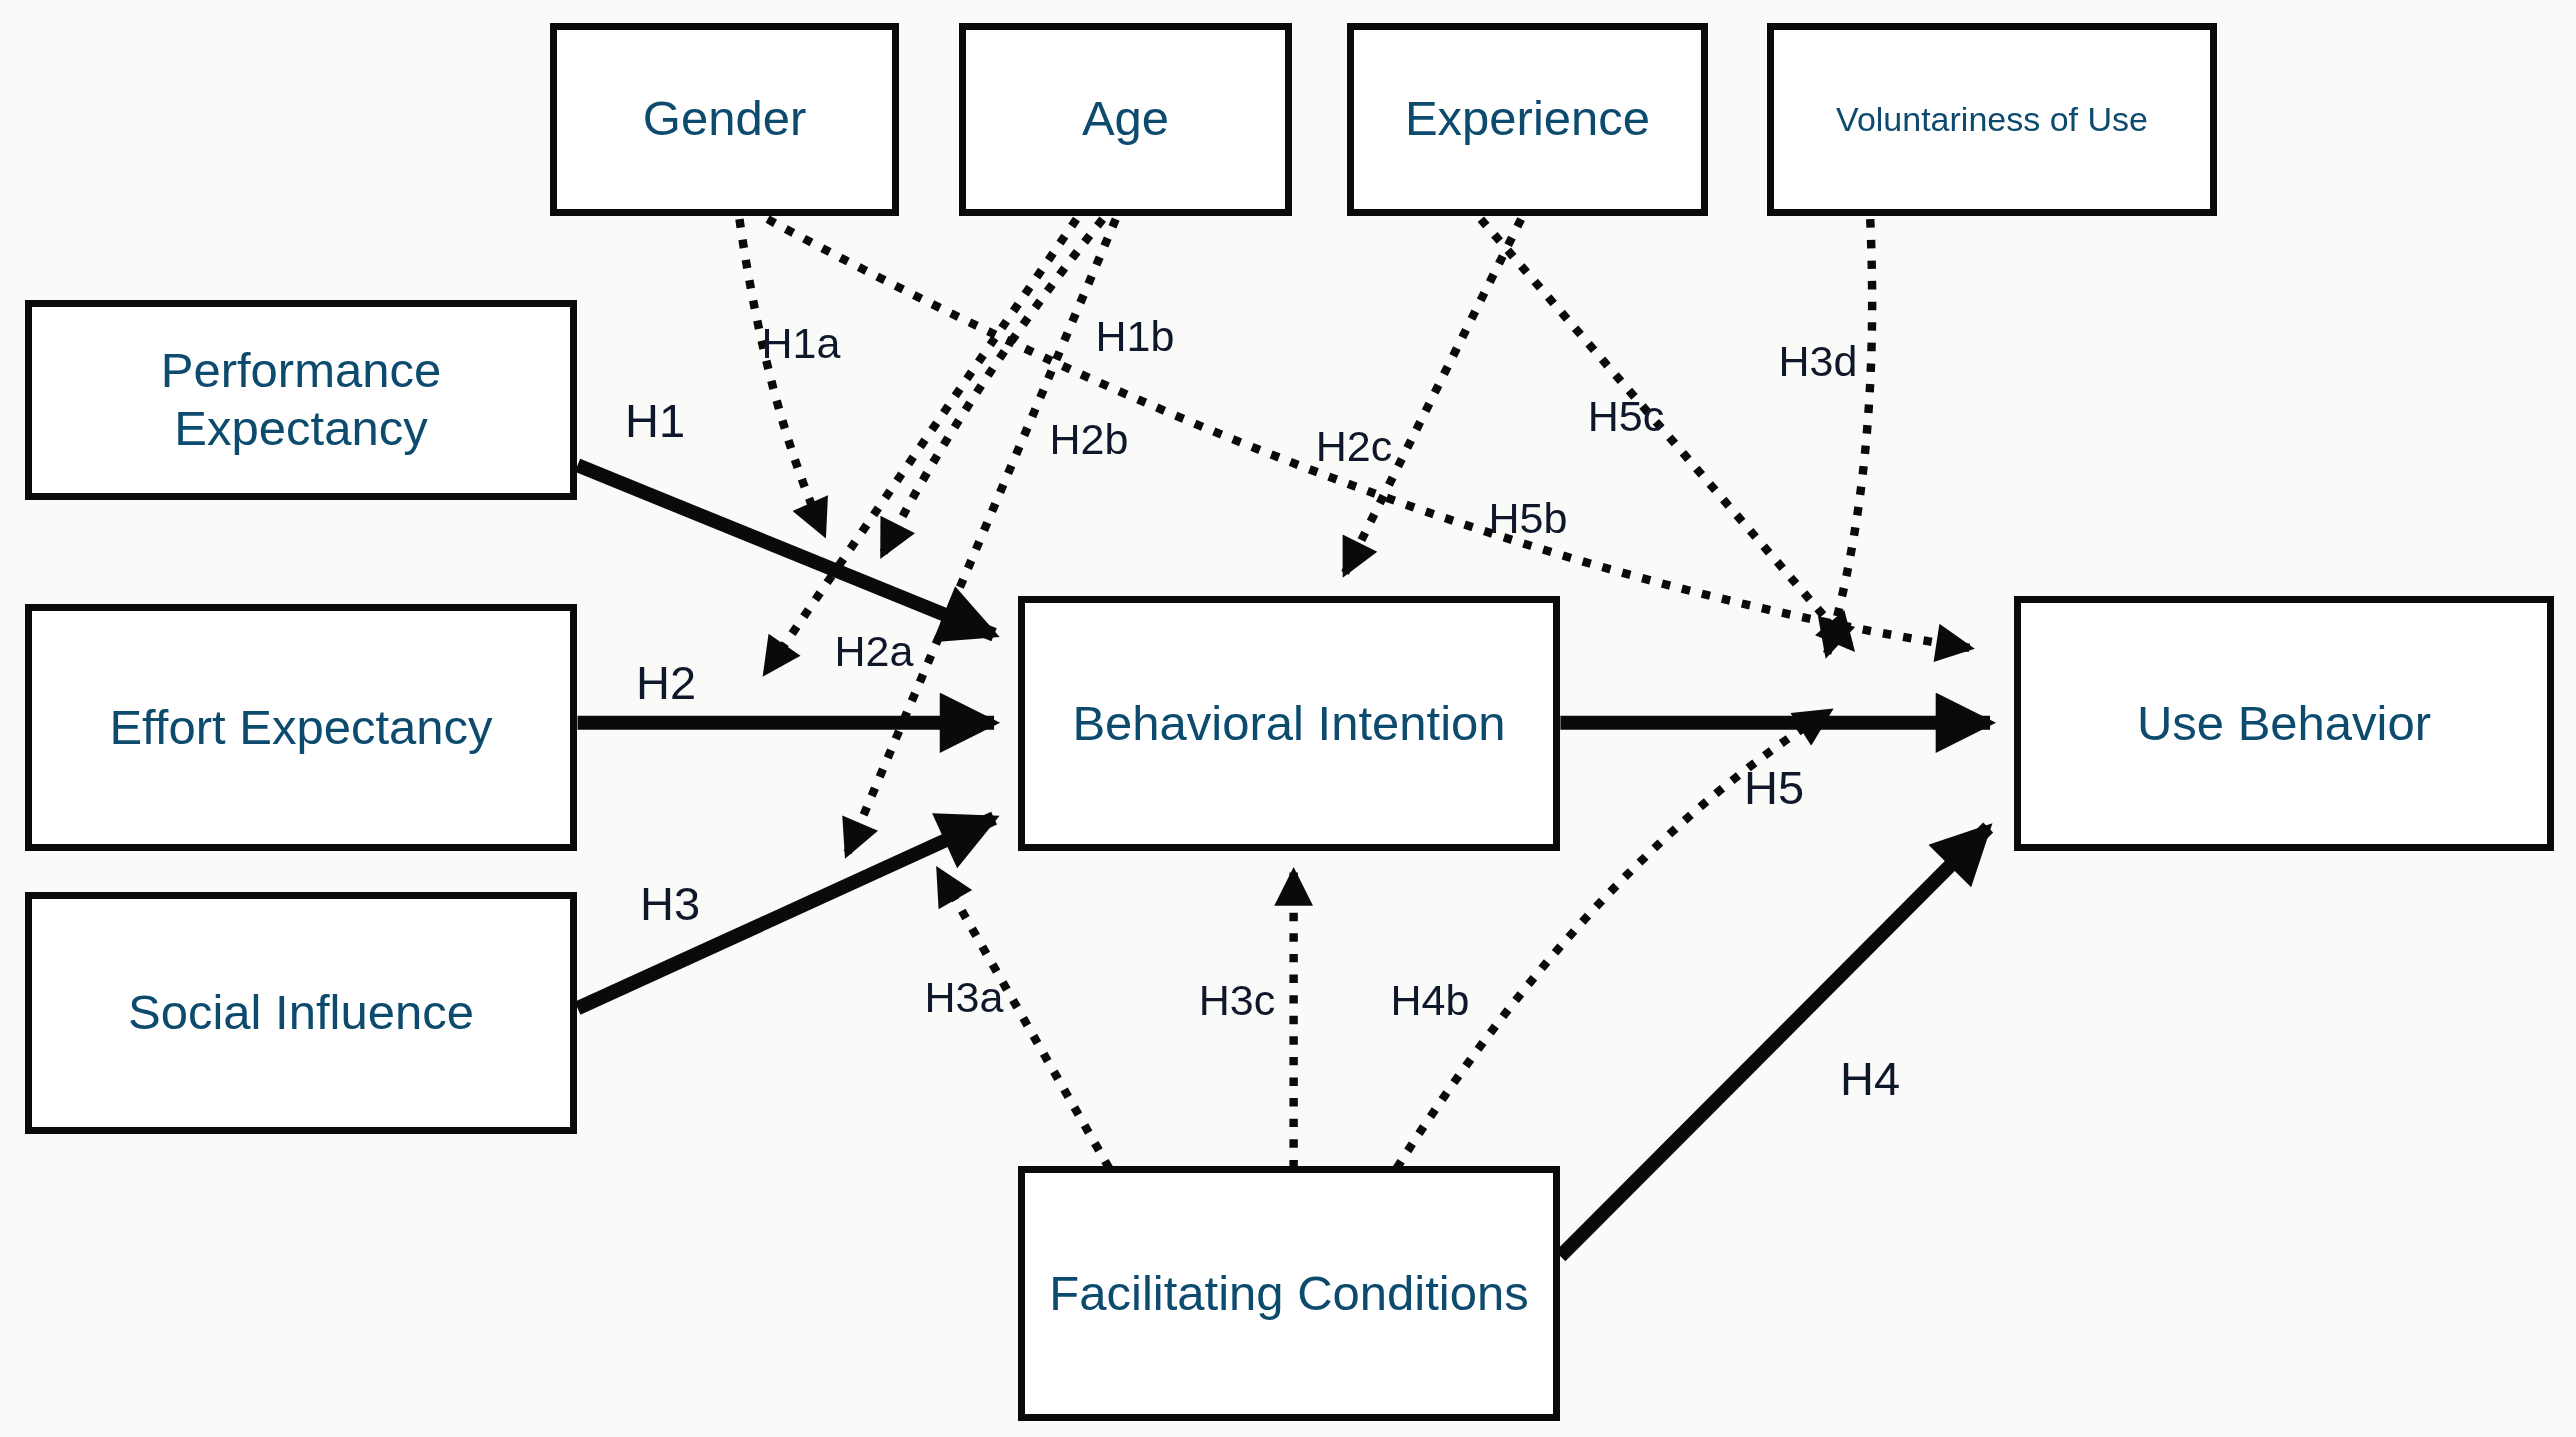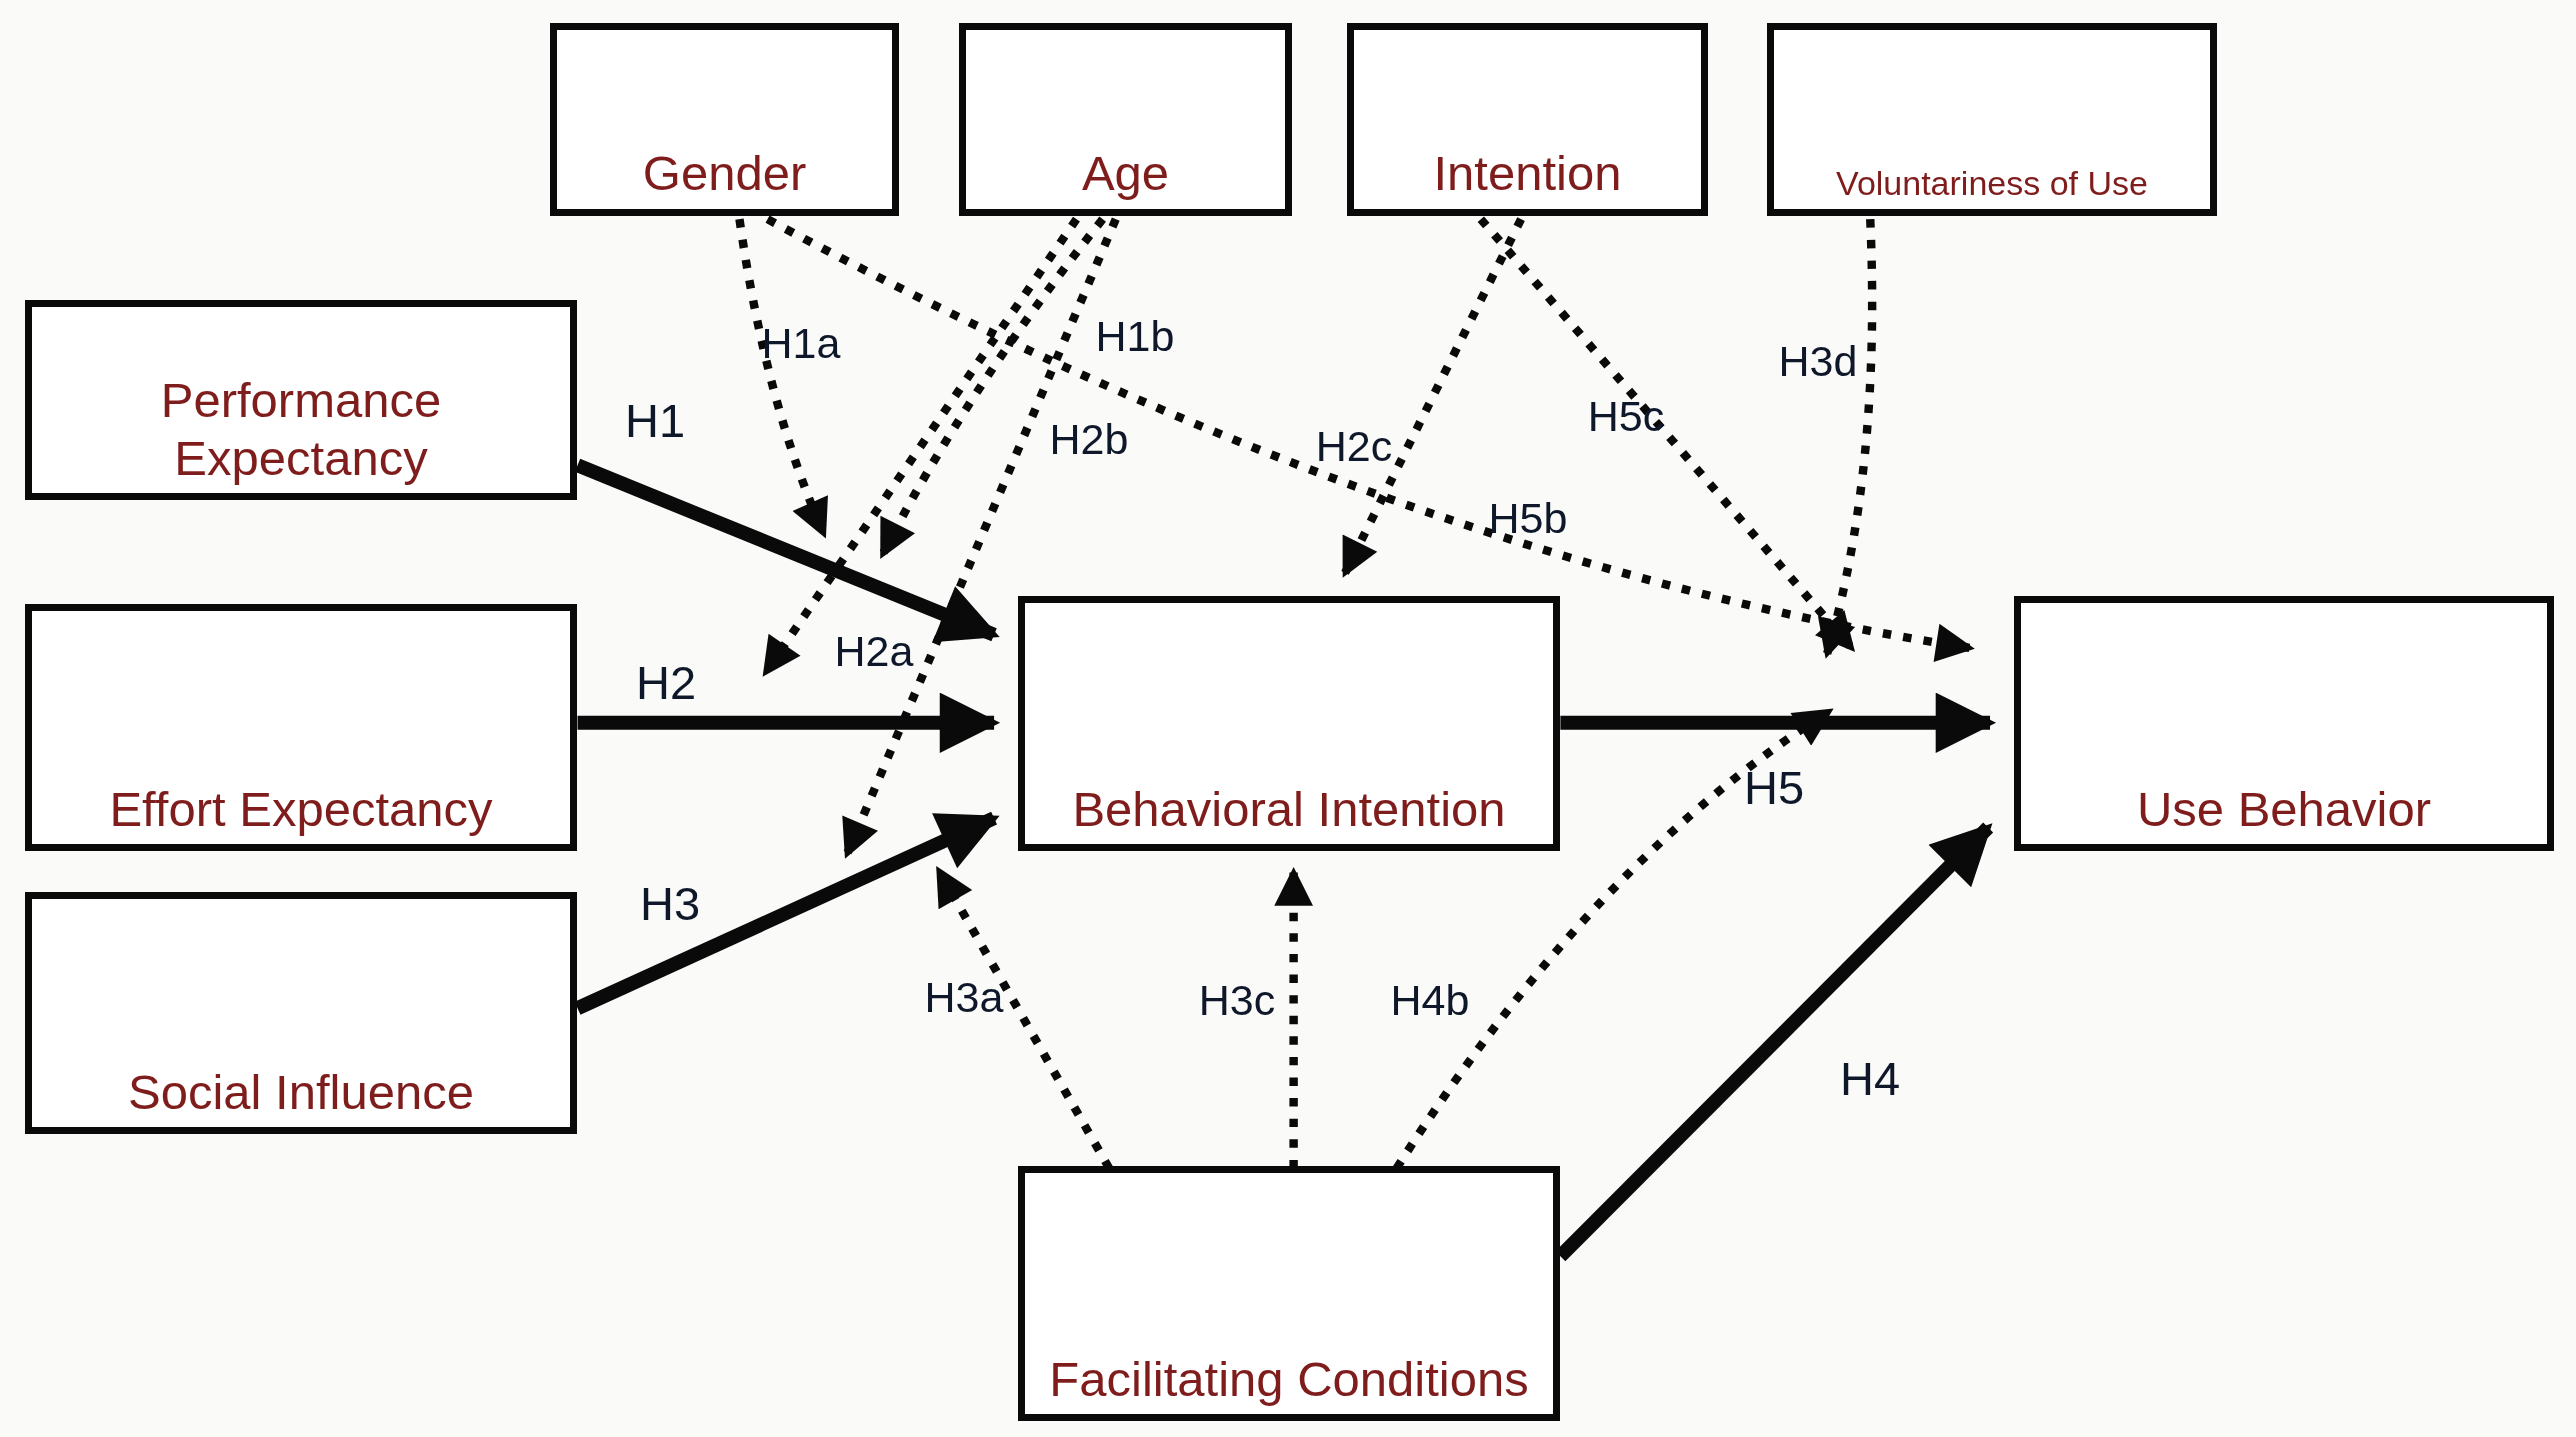--- a/index.html
+++ b/index.html
@@ -9,23 +9,23 @@
     background:#fafaf8;
     font-family:"Liberation Sans", sans-serif;
     overflow:hidden;
   }
   .layer{position:absolute;left:0;top:0;width:100%;height:100%;}
   .node{
     position:absolute;
     box-sizing:border-box;
     border:7.5px solid #0a0a0a;
     background:#ffffff;
-    display:flex;align-items:flex-end;justify-content:center;
+    display:flex;align-items:center;justify-content:center;
     text-align:center;
-    color:#7f1d1d;
+    color:#0c4a6e;
     font-size:49px;line-height:1.18;
     padding:5.6px 13px;
   }
   .elabel{
     position:absolute;
     transform:translate(-50%,-50%);
     color:#0f172a;
     font-size:43px;
     white-space:nowrap;
   }
@@ -68,21 +68,21 @@
     <path class="dotEdge" d="M 1582 234 L 1978 692" marker-end="url(#mDot)"></path>
   </svg>
 
   <div class="node" style="left:550px;top:22.5px;width:349px;height:193px;">
     <span>Gender</span>
   </div>
   <div class="node" style="left:959px;top:22.5px;width:333px;height:193px;">
     <span>Age</span>
   </div>
   <div class="node" style="left:1347px;top:22.5px;width:361px;height:193px;">
-    <span>Intention</span>
+    <span>Experience</span>
   </div>
   <div class="node" style="left:1767px;top:22.5px;width:450px;height:193px;font-size:34px;">
     <span>Voluntariness of Use</span>
   </div>
 
   <div class="node" style="left:25px;top:300px;width:552px;height:200px;">
     <span>Performance Expectancy</span>
   </div>
   <div class="node" style="left:25px;top:604px;width:552px;height:247px;">
     <span>Effort Expectancy</span>

